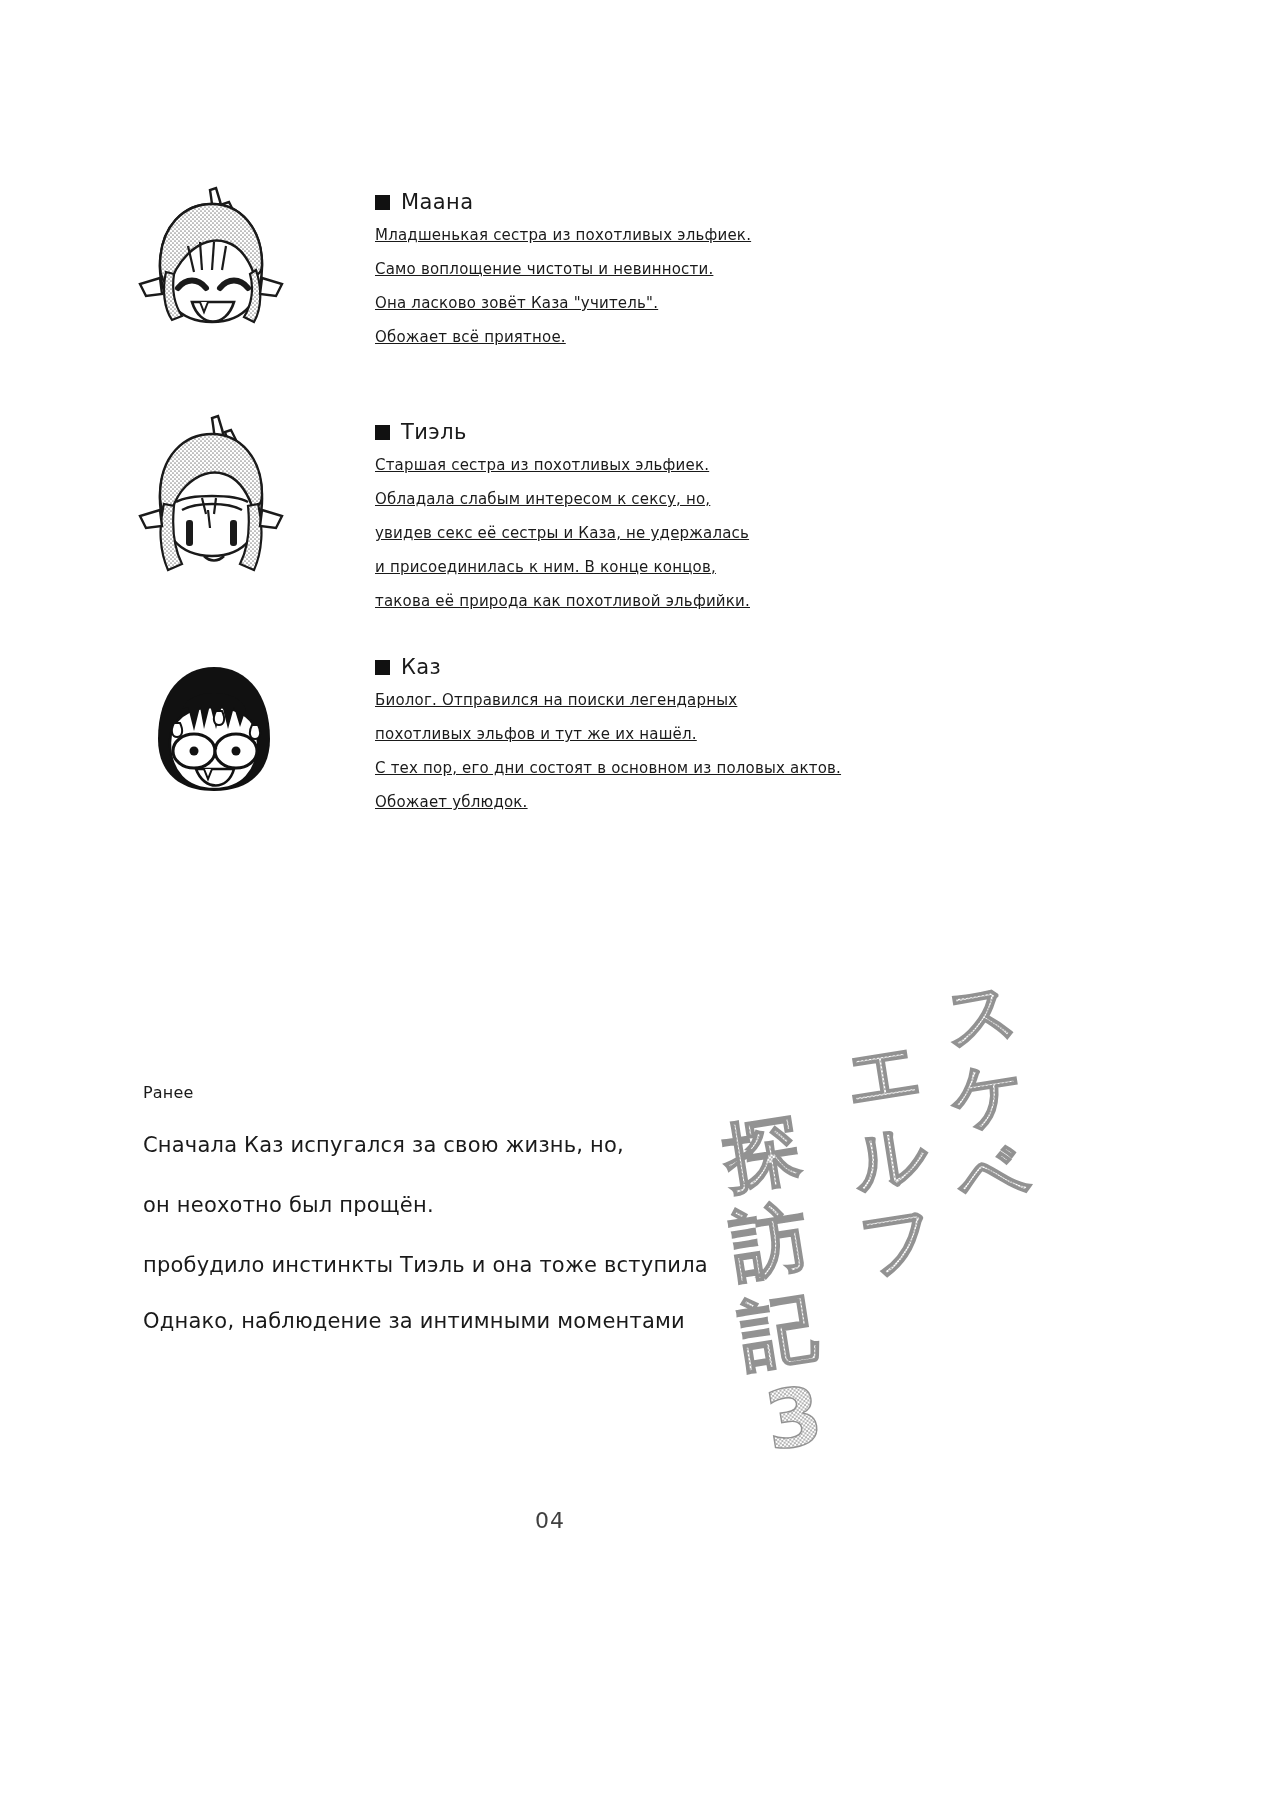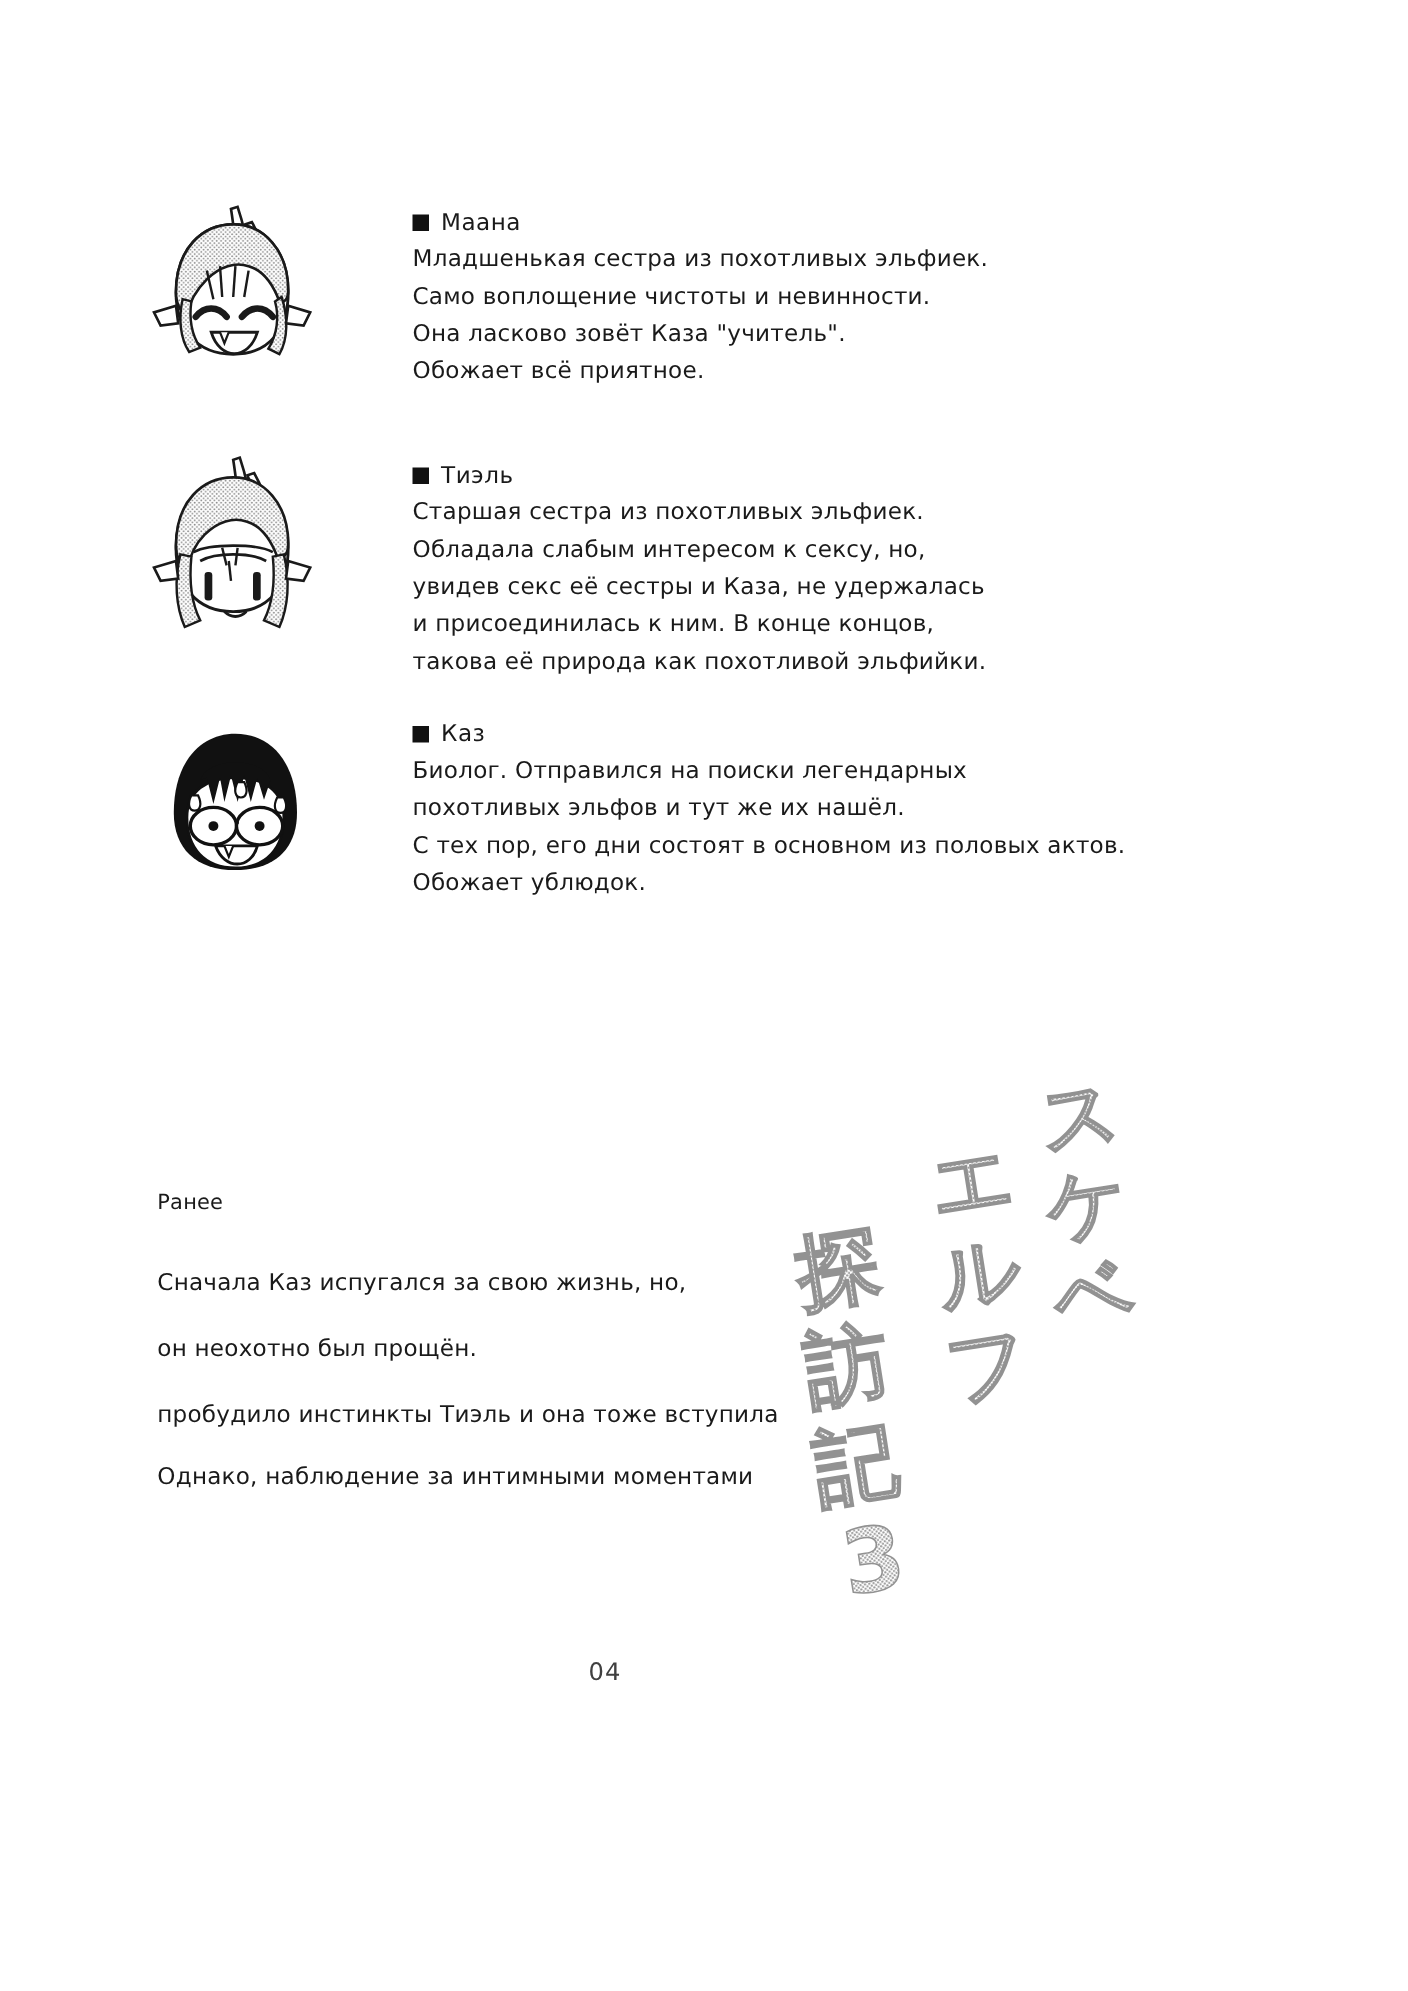--- a/index.html
+++ b/index.html
@@ -53,41 +53,42 @@
     background: #111;
     margin-right: 11px;
     flex: 0 0 15px;
   }
   .char-name {
     font-size: 21px;
     letter-spacing: 0.4px;
     white-space: nowrap;
   }
   .desc-line {
-    font-size: 21px;
+    font-size: 15px;
     line-height: 34px;
     letter-spacing: 0.2px;
     white-space: nowrap;
+    text-decoration: underline;
   }
 
   #profile-maana { left: 130px; top: 180px; }
   #profile-tiel  { left: 130px; top: 410px; }
   #profile-kaz   { left: 130px; top: 645px; }
 
   
   #recap {
     position: absolute;
     left: 143px;
     top: 1078px;
     width: 760px;
   }
   .recap-heading {
-    font-size: 19px;
+    font-size: 16px;
     line-height: 30px;
-    margin-bottom: 43px;
+    margin-bottom: 22px;
     letter-spacing: 0.2px;
   }
   .recap-line {
     font-size: 21px;
     line-height: 30px;
     margin-bottom: 30px;
     letter-spacing: 0.2px;
     white-space: nowrap;
   }
   .recap-line.tight { margin-bottom: 26px; }

